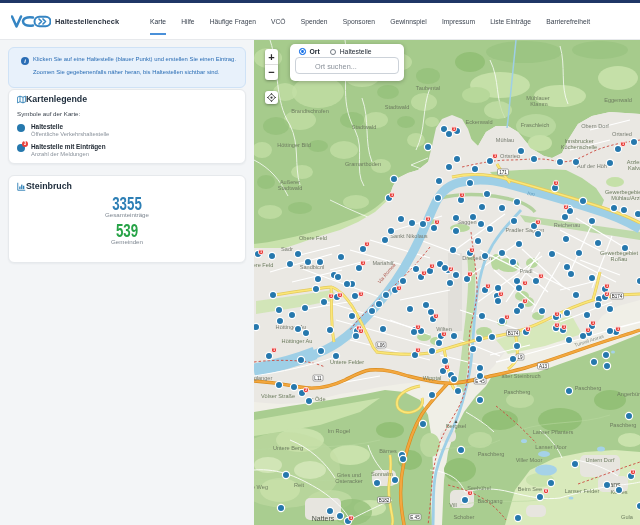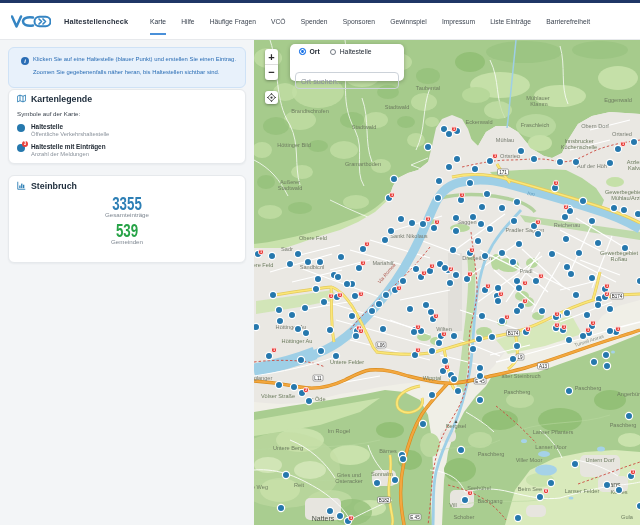--- a/index.html
+++ b/index.html
@@ -1,30 +1,30 @@
 <!DOCTYPE html>
 <html lang="de"><head><meta charset="utf-8">
 <title>Haltestellencheck</title>
 <style>
 *{margin:0;padding:0;box-sizing:border-box}
 body{font-family:"Liberation Sans",sans-serif;background:#f3f5f7;width:640px;height:525px;overflow:hidden}
 .topstripe{height:3px;background:#1f3666}
 header{height:37px;background:#fff;display:flex;align-items:center;border-bottom:1px solid #e7e9ec;position:relative;z-index:30}
 .logo{margin-left:11px;display:flex;align-items:center}
-.brand{font-size:7.4px;font-weight:bold;color:#2b3340;margin-left:13px;letter-spacing:0.1px}
+.brand{font-size:7.4px;font-weight:bold;color:#2b3340;margin-left:4px;letter-spacing:0.1px}
 nav{display:flex;position:absolute;left:150px;top:0;height:37px;align-items:center}
 nav a{font-size:6.7px;color:#3c4450;text-decoration:none;margin-right:15.2px;position:relative;padding:4px 0;white-space:nowrap}
 nav a.act{color:#2c3746}
 nav a.act:after{content:"";position:absolute;left:0;right:0;bottom:-6px;height:2px;background:#4a90d9}
 .wrap{position:relative;width:640px;height:485px}
 .card{position:absolute;left:8px;width:238px;background:#fff;border:1px solid #e6e9ec;border-radius:6px;box-shadow:0 1px 2px rgba(20,40,60,.05)}
 .infobox{position:absolute;left:8px;top:7px;width:238px;height:41px;background:#e8f1fb;border:1px solid #cfe2f6;border-radius:6px;padding:5px 6px 0 24px;color:#2a6db5;font-size:5.9px;line-height:13px}
 .ii{position:absolute;left:12px;top:9px;width:8px;height:8px;border-radius:50%;background:#2a6db5;color:#fff;font-size:6px;text-align:center;line-height:8px;font-weight:bold;font-style:italic}
 .leg{top:49px;height:75px;padding:4px 8px}
-.h1r{display:flex;gap:5px}
+.h1r{display:flex;align-items:center;}
 .h1r .t{font-size:8.8px;font-weight:bold;color:#1c2b3a}
 .sub{font-size:6.2px;color:#39424d;margin-top:6px}
 .li{display:flex;margin-top:6px;gap:6px}
 .dot{width:8px;height:8px;border-radius:50%;background:#2678ad;margin-top:1px;flex:none;position:relative}
 .dot .b{position:absolute;right:-3px;top:-3px;width:6px;height:6px;border-radius:50%;background:#e8403c;color:#fff;font-size:4.5px;line-height:6px;text-align:center;font-weight:bold}
 .li .n{font-size:6.4px;font-weight:bold;color:#232c36;line-height:7px;display:block}
 .li .d{font-size:5.8px;color:#8a929b;margin-top:1px;line-height:6px;display:block}
 .stats{top:135px;height:88px;padding:5px 8px;text-align:center}
 .stats .h1r{text-align:left}
 .big{font-size:19px;font-weight:bold;margin-top:5px;transform:scaleX(.7);line-height:15px}
@@ -35,21 +35,21 @@
 .map svg{display:block}
 .zoomc{position:absolute;left:11px;top:9px;width:13px;height:31px;background:#fff;border-radius:3px;box-shadow:0 1px 3px rgba(0,0,0,.35);z-index:10}
 .zoomc .z{height:15px;text-align:center;font-size:11px;font-weight:bold;color:#2b2b2b;line-height:14px}
 .zoomc .z:first-child{border-bottom:1px solid #ddd;height:16px;line-height:16px}
 .loc{position:absolute;left:11px;top:51px;width:13px;height:13px;background:#fff;border-radius:3px;box-shadow:0 1px 3px rgba(0,0,0,.35);z-index:10;display:flex;align-items:center;justify-content:center}
 .srch{position:absolute;left:36px;top:4px;width:114px;height:37px;background:#fff;border-radius:5px;box-shadow:0 1px 4px rgba(0,0,0,.25);z-index:10;padding:4px 5px}
 .radios{display:flex;align-items:center;gap:4px;padding-left:4px}
 .radios .r1{width:6.5px;height:6.5px;border-radius:50%;background:#1a73e8;border:1px solid #1a73e8;box-shadow:inset 0 0 0 1.1px #fff}
 .radios .r0{width:6px;height:6px;border-radius:50%;background:#fff;border:1px solid #757c85}
 .radios b{font-size:6.8px;color:#1c242e;margin-right:6px}
-.sinput{margin-top:17px;height:17px;border:1px solid #ccd2d9;border-radius:4px;font-size:7.3px;color:#8a919a;line-height:17px;padding-left:5px}
+.sinput{margin-top:2px;height:17px;border:1px solid #ccd2d9;border-radius:4px;font-size:7.3px;color:#8a919a;line-height:17px;padding-left:19px}
 </style></head>
 <body>
 <div class="topstripe"></div>
 <header>
   <div class="logo">
     <svg width="40" height="13" viewBox="0 0 80 26">
       <path d="M2,3 L11,23 L20,3" fill="none" stroke="#3585c3" stroke-width="5" stroke-linecap="round" stroke-linejoin="round"></path>
       <path d="M44,5 C30,3 24,8 24,13 C24,18 30,23 44,21" fill="none" stroke="#3585c3" stroke-width="5" stroke-linecap="round"></path>
       <rect x="47" y="3.5" width="32" height="19" rx="9.5" fill="none" stroke="#3585c3" stroke-width="4"></rect>
       <path d="M56,8 L61,13 L56,18 M64,8 L69,13 L64,18" fill="none" stroke="#3585c3" stroke-width="3.4" stroke-linecap="round" stroke-linejoin="round"></path>

